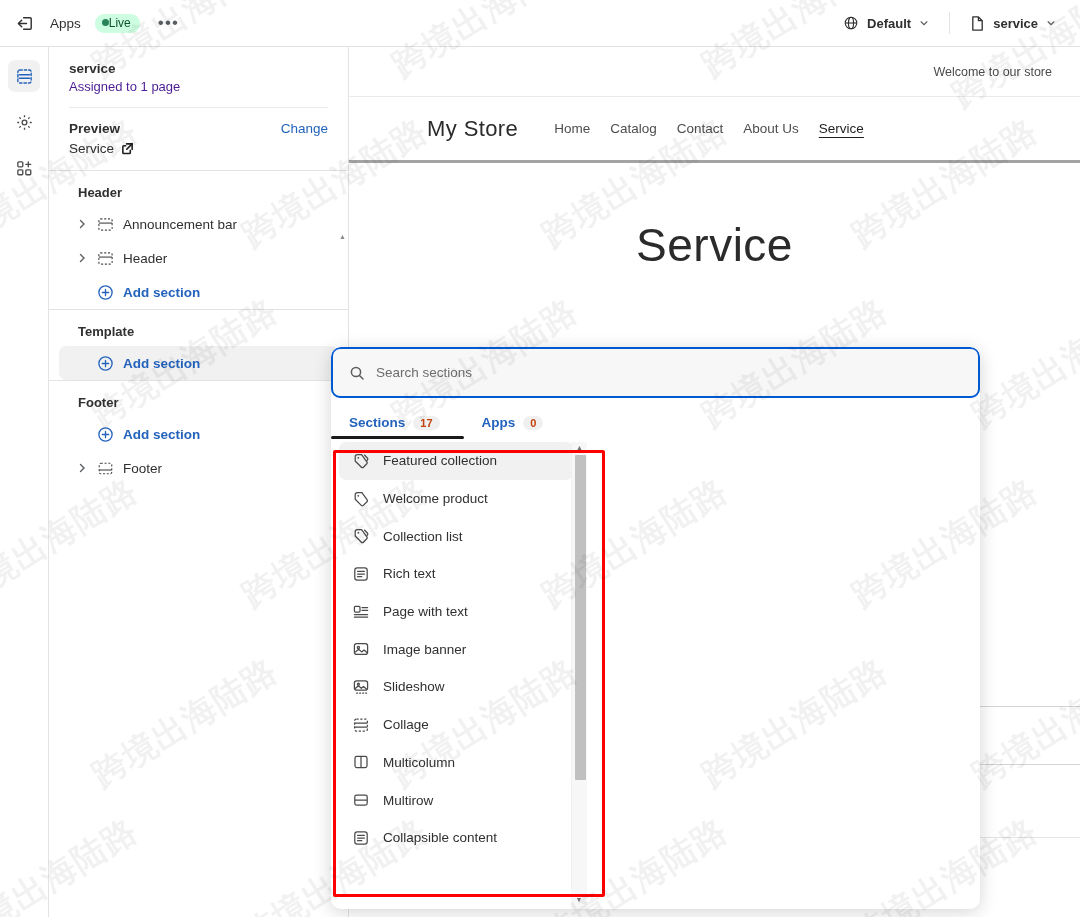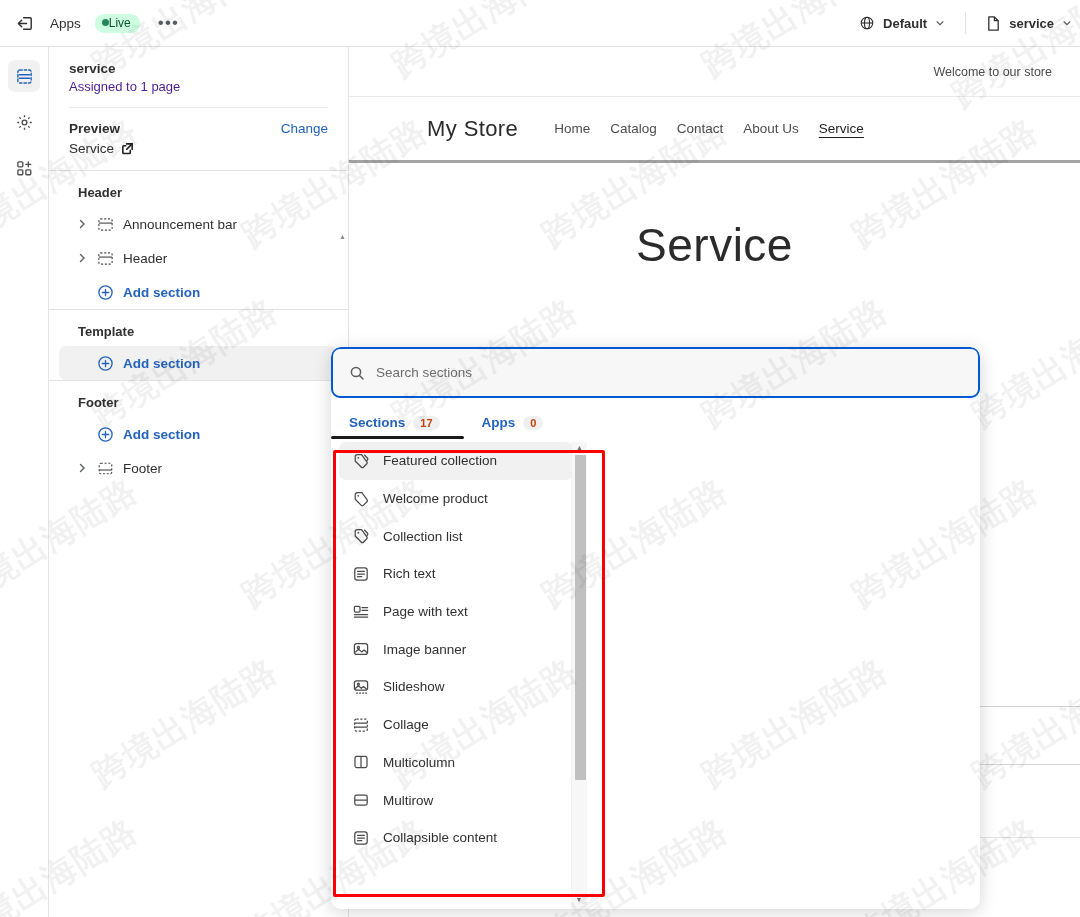--- a/index.html
+++ b/index.html
@@ -20,21 +20,21 @@
   .tb-left { display:flex; align-items:center; gap:14px; padding-left:14px; }
   .exit-icon { width:22px; height:22px; display:flex; align-items:center; justify-content:center; cursor:pointer; }
   .theme-name { font-size:13.5px; color:#303030; }
   .live-pill {
     display:inline-flex; align-items:center; 
     background:#cdfee1; color:#0c5132; font-size:12px; font-weight:500;
     border-radius:9px; padding:2px 9px 3px 7px;
   }
   .live-dot { width:7px; height:7px; border-radius:50%; background:#29845a; display:inline-block; }
   .dots-btn { font-size:17px; color:#5c5f62; letter-spacing:1.2px; cursor:pointer; line-height:10px; padding:3px 4px; }
-  .tb-right { margin-left:auto; display:flex; align-items:center; }
+  .tb-right { margin-left:auto; display:flex; align-items:center; padding-right:16px; }
   .tb-chip { display:flex; align-items:center; gap:8px; font-size:13px; color:#303030; cursor:pointer; padding:5px 8px; border-radius:6px; }
   .tb-chip .lbl { font-weight:600; }
   .tb-sep { width:1px; height:22px; background:#e3e3e3; margin:0 12px; }
   .caret { width:10px; height:10px; }
 
   
   .rail {
     position:absolute; left:0; top:47px; width:49px; height:870px;
     background:#fff; border-right:1px solid #e3e3e3;
     display:flex; flex-direction:column; align-items:center; padding-top:13px; gap:14px; z-index:20;

